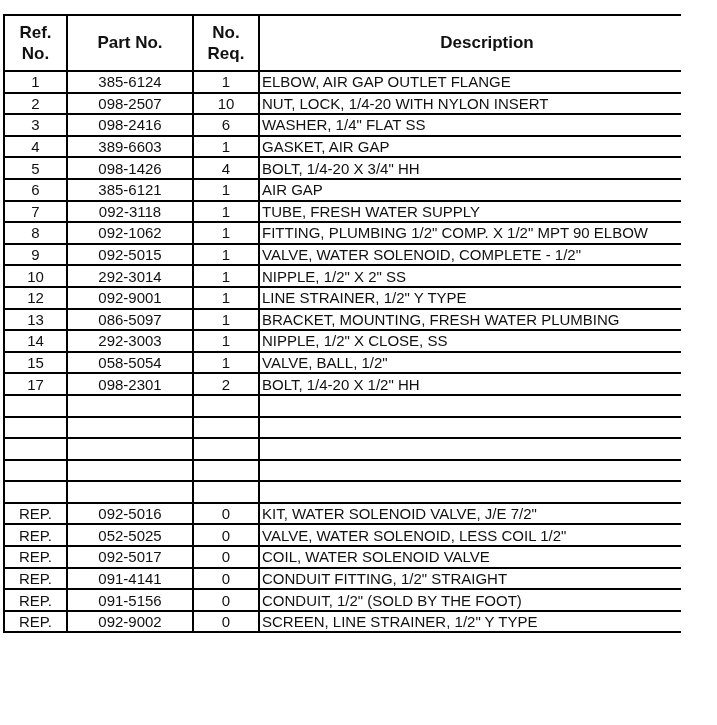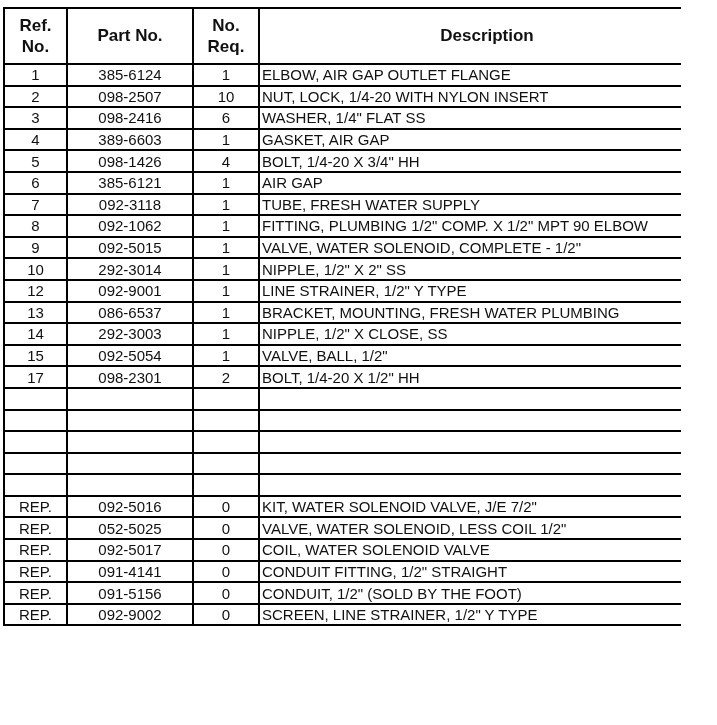--- a/index.html
+++ b/index.html
@@ -5,21 +5,21 @@
   html, body {
     margin: 0;
     padding: 0;
     background: #ffffff;
     font-family: "Liberation Sans", sans-serif;
   }
   .page {
     width: 681px;
     height: 725px;
     box-sizing: border-box;
-    padding: 7px 3px 0 3px;
+    padding: 14px 3px 0 3px;
     background: #ffffff;
     overflow: hidden;
   }
   table.parts {
     border-collapse: collapse;
     table-layout: fixed;
     width: 711px;
     color: #111111;
   }
   table.parts th,
@@ -136,33 +136,33 @@
           <td class="c-desc">NIPPLE, 1/2" X 2" SS</td>
         </tr>
         <tr>
           <td class="c-center">12</td>
           <td class="c-center">092-9001</td>
           <td class="c-center">1</td>
           <td class="c-desc">LINE STRAINER, 1/2" Y TYPE</td>
         </tr>
         <tr>
           <td class="c-center">13</td>
-          <td class="c-center">086-6537</td>
+          <td class="c-center">086-5097</td>
           <td class="c-center">1</td>
           <td class="c-desc">BRACKET, MOUNTING, FRESH WATER PLUMBING</td>
         </tr>
         <tr>
           <td class="c-center">14</td>
           <td class="c-center">292-3003</td>
           <td class="c-center">1</td>
           <td class="c-desc">NIPPLE, 1/2" X CLOSE, SS</td>
         </tr>
         <tr>
           <td class="c-center">15</td>
-          <td class="c-center">092-5054</td>
+          <td class="c-center">058-5054</td>
           <td class="c-center">1</td>
           <td class="c-desc">VALVE, BALL, 1/2"</td>
         </tr>
         <tr>
           <td class="c-center">17</td>
           <td class="c-center">098-2301</td>
           <td class="c-center">2</td>
           <td class="c-desc">BOLT, 1/4-20 X 1/2" HH</td>
         </tr>
         <tr>

